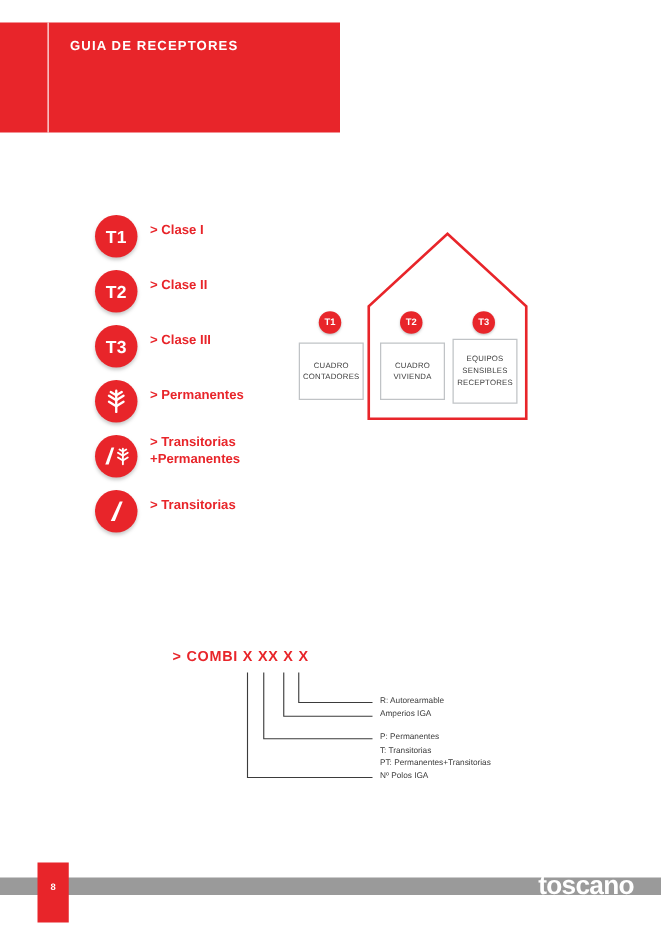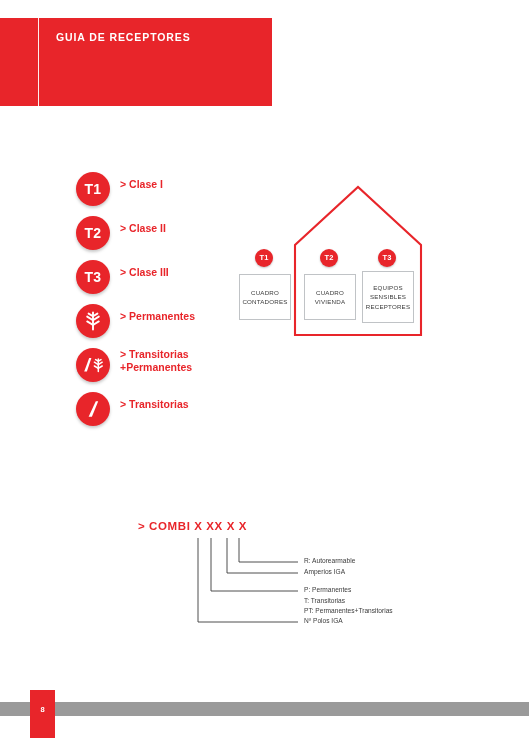--- a/index.html
+++ b/index.html
@@ -185,23 +185,23 @@
   }
   .page-number {
     color: #ffffff;
     font-size: 7.5px;
     font-weight: bold;
     margin-top: -9px;
   }
   .brand-logo {
     position: absolute;
     right: 22px;
-    top: 694px;
+    top: 678px;
     font-size: 21px;
-    font-weight: normal;
+    font-weight: bold;
     color: #ffffff;
     letter-spacing: -0.6px;
     line-height: 1;
     margin-top: 20px;
   }
 </style>
 </head>
 <body>
 
 <div class="header-band"></div>

